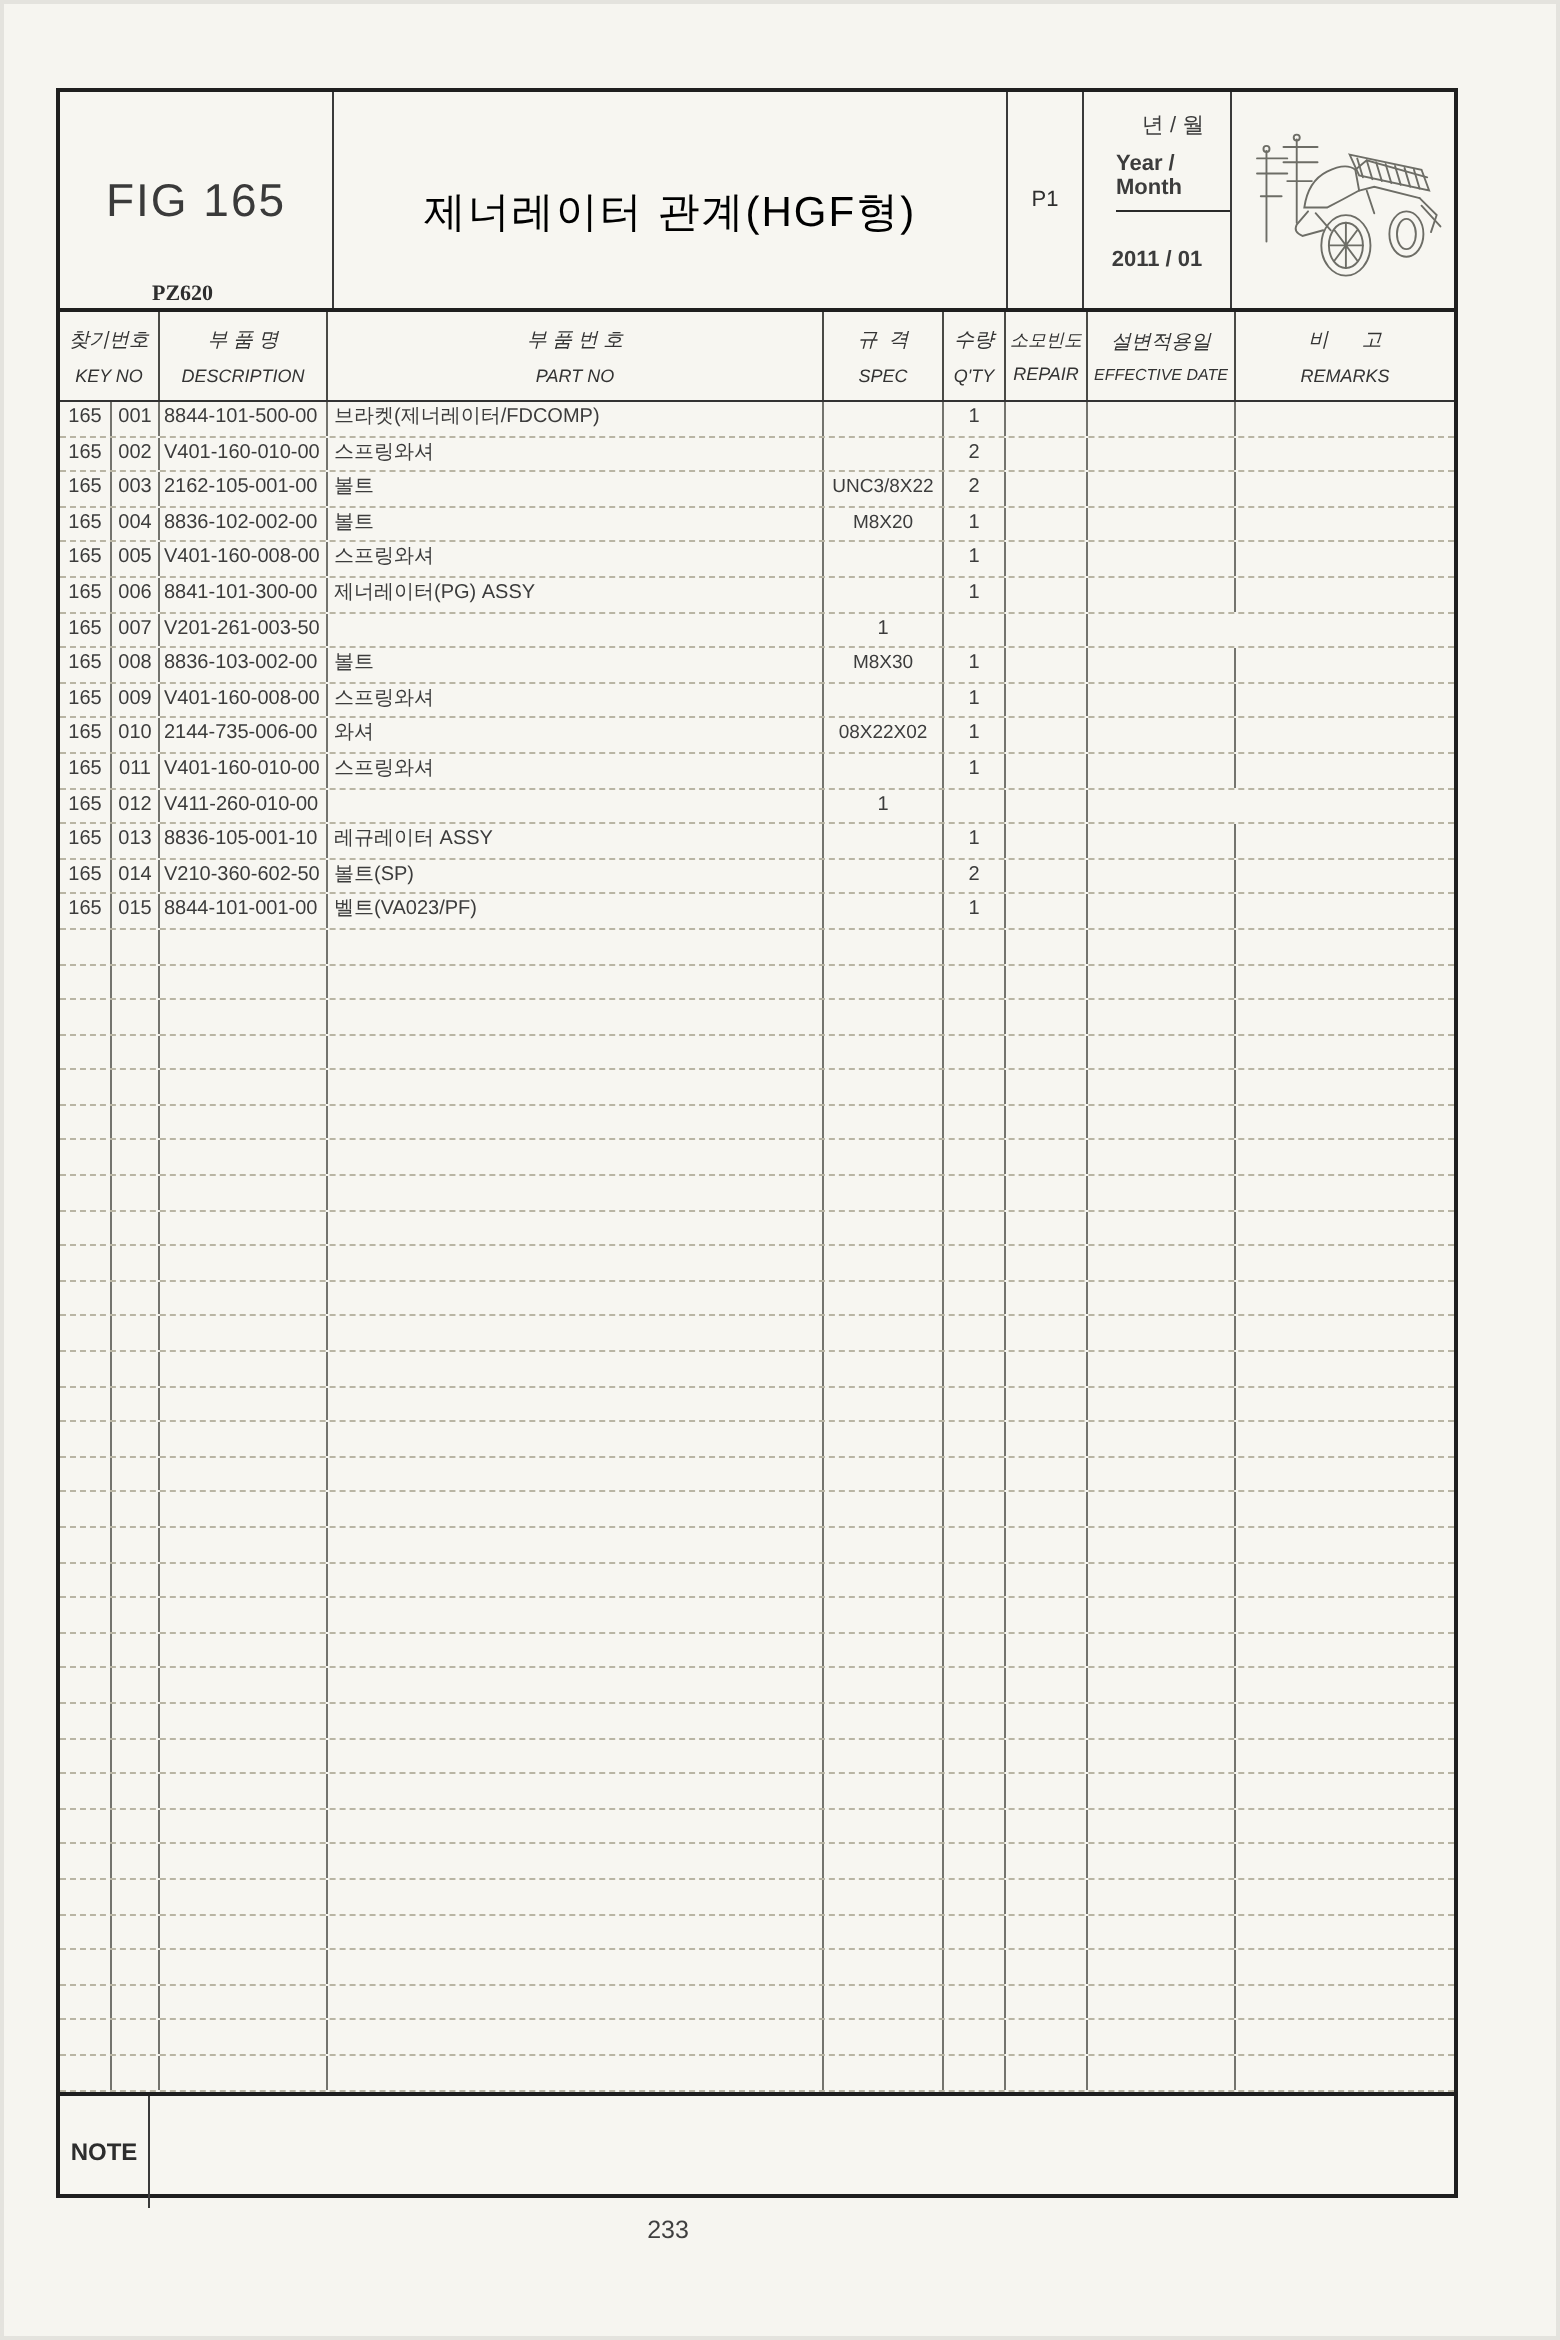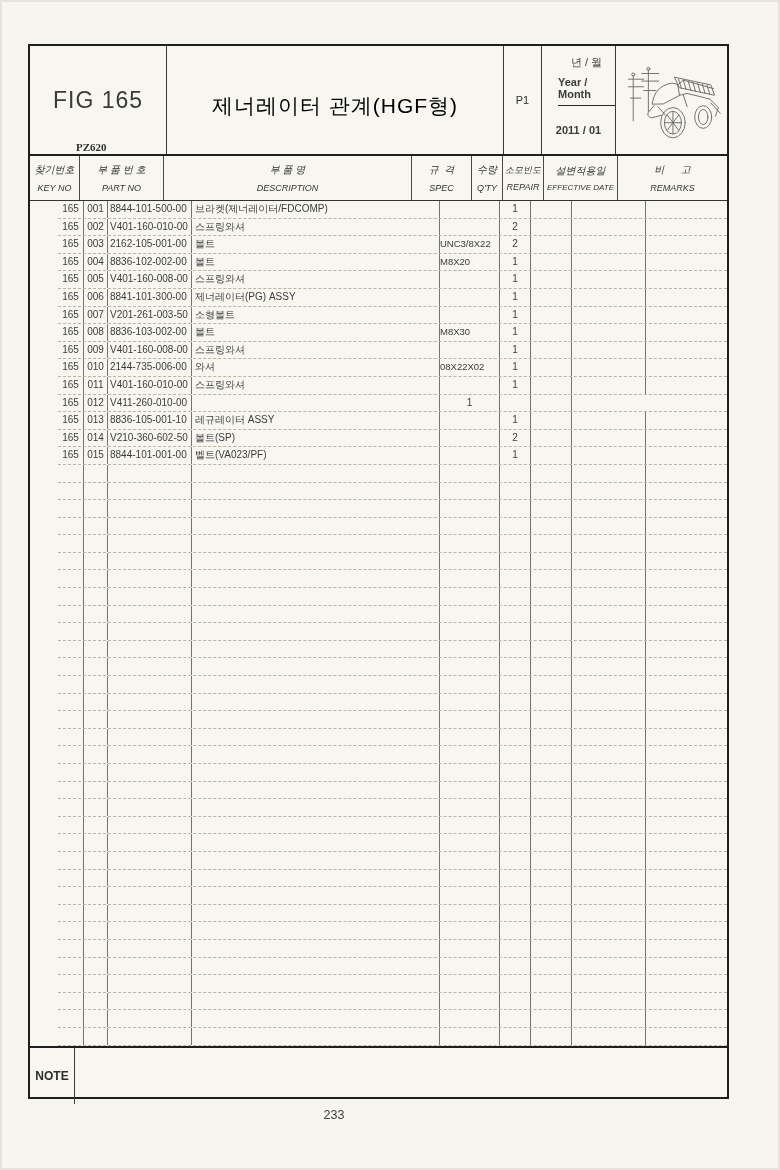--- a/index.html
+++ b/index.html
@@ -37,30 +37,30 @@
   .cols{ display:grid; grid-template-columns:50px 84px 248px 60px 31px 41px 74px 109px;
          height:44px; border-bottom:1px solid #333; }
   .ccell{ box-sizing:border-box; border-right:1px solid #4a4a46; display:flex; flex-direction:column;
           align-items:center; justify-content:space-evenly; font-style:italic; padding:2px 0;
           overflow:hidden; }
   .ccell:last-child{ border-right:none; }
   .c-ko{ font-size:10px; white-space:pre; color:#333; }
   .c-en{ font-size:9px; white-space:pre; color:#333; }
   .c-en.small{ font-size:8px; }
   
-  .rows{ height:845px; overflow:hidden;padding-left:28px; }
+  .rows{ height:845px; overflow:hidden; }
   .trow{ display:grid; grid-template-columns:26px 24px 84px 248px 60px 31px 41px 74px 109px;
          height:17.6px; box-sizing:border-box; border-bottom:1px dashed #b9b5a4; }
   .cell{ box-sizing:border-box; border-right:1px solid #74746e; font-size:10px;
          line-height:16.5px; white-space:nowrap; overflow:hidden; }
   .cell.last{ border-right:none; }
   .ctr{ text-align:center; }
   .pl{ padding-left:2px; }
   .desc{ padding-left:3px; }
-  .spec{ text-align:left; font-size:9.5px; }
+  .spec{ text-align:center; font-size:9.5px; }
   
   .note{ height:56px; border-top:2px solid #1f1f1f; display:grid; grid-template-columns:45px 1fr; }
   .note-label{ box-sizing:border-box; border-right:1px solid #3a3a3a; display:flex;
                align-items:center; justify-content:center; font-size:12px; font-weight:bold; color:#2d2d2d;}
   
   .pageno{ position:absolute; left:0; width:668px; top:1108px; text-align:center;
            font-size:12.5px; color:#3f3f3f; }
 </style>
 </head>
 <body>
@@ -126,26 +126,26 @@
         </svg>
       </div>
     </div>
 
     <div class="cols">
       <div class="ccell">
         <span class="c-ko">찾기번호</span>
         <span class="c-en">KEY NO</span>
       </div>
       <div class="ccell">
+        <span class="c-ko">부 품 명</span>
+        <span class="c-en">DESCRIPTION</span>
+      </div>
+      <div class="ccell">
         <span class="c-ko">부 품 번 호</span>
         <span class="c-en">PART NO</span>
-      </div>
-      <div class="ccell">
-        <span class="c-ko">부 품 명</span>
-        <span class="c-en">DESCRIPTION</span>
       </div>
       <div class="ccell">
         <span class="c-ko">규  격</span>
         <span class="c-en">SPEC</span>
       </div>
       <div class="ccell">
         <span class="c-ko">수량</span>
         <span class="c-en">Q'TY</span>
       </div>
       <div class="ccell">
@@ -226,21 +226,20 @@
           <div class="cell spec"></div>
           <div class="cell ctr">1</div>
           <div class="cell"></div>
           <div class="cell"></div>
           <div class="cell last"></div>
         </div>
         <div class="trow">
           <div class="cell ctr">165</div>
           <div class="cell ctr">007</div>
           <div class="cell pl">V201-261-003-50</div>
-          <div class="cell desc">소형볼트</div>
           <div class="cell spec"></div>
           <div class="cell ctr">1</div>
           <div class="cell"></div>
           <div class="cell"></div>
           <div class="cell last"></div>
         </div>
         <div class="trow">
           <div class="cell ctr">165</div>
           <div class="cell ctr">008</div>
           <div class="cell pl">8836-103-002-00</div>

